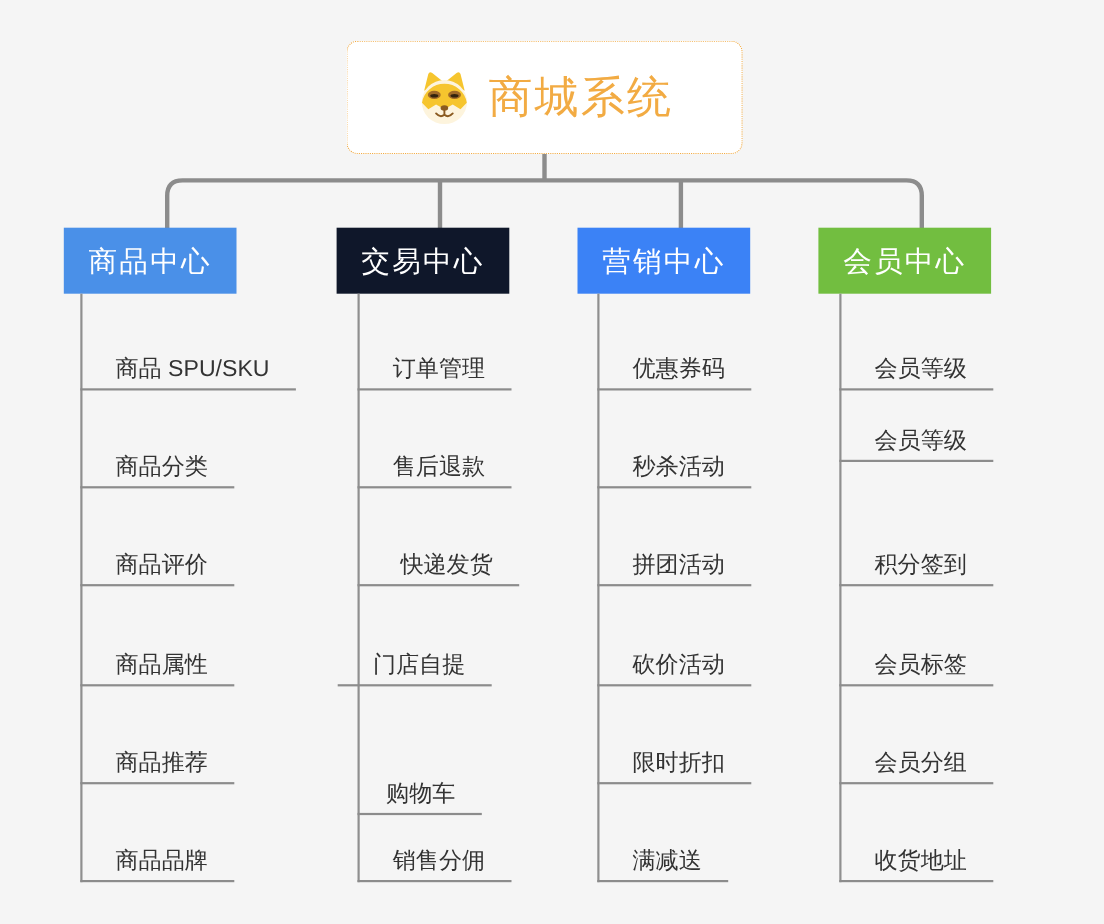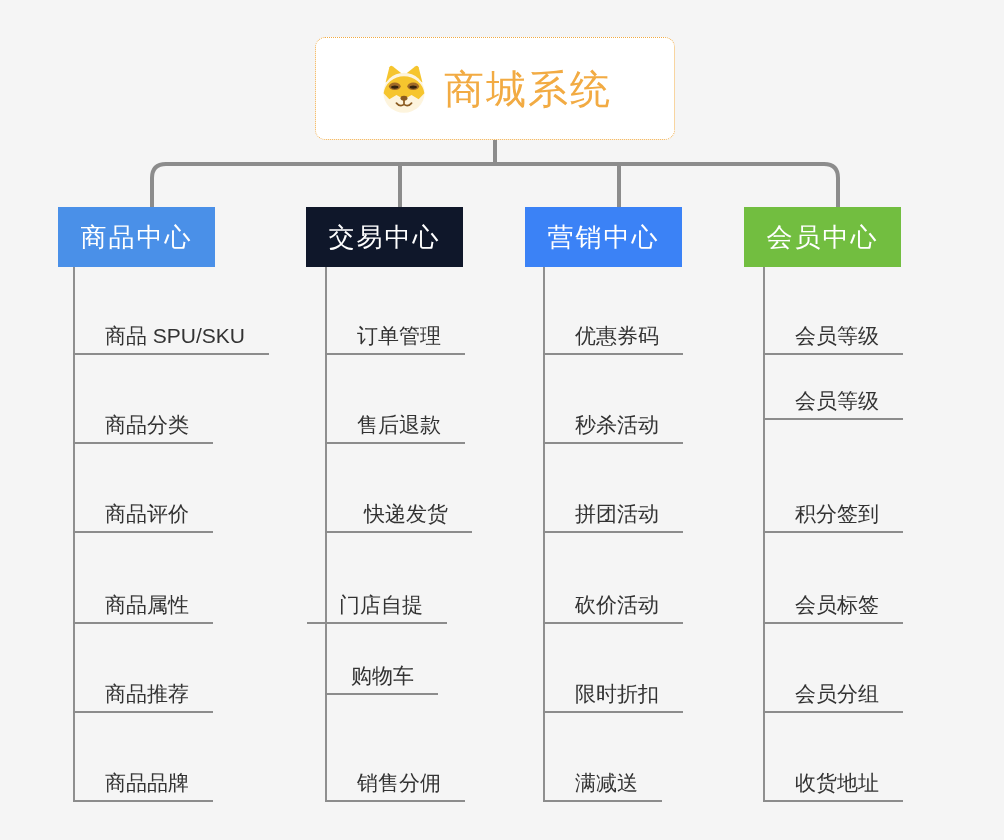--- a/index.html
+++ b/index.html
@@ -93,21 +93,21 @@
       <div class="child-item" style="left: 73px; top: 678px;">商品推荐</div>
       <div class="child-item" style="left: 73px; top: 767px;">商品品牌</div>
       <div class="branch-node" style="left: 306px; background: #0f172a;">
         <span class="branch-label">交易中心</span>
       </div>
       <div class="col-line" style="left: 325px;"></div>
       <div class="child-item" style="left: 325px; top: 320px;">订单管理</div>
       <div class="child-item" style="left: 325px; top: 409px;">售后退款</div>
       <div class="child-item" style="left: 325px; top: 498px; padding-left: 39px;">快递发货</div>
       <div class="child-item" style="left: 307px; top: 589px;">门店自提</div>
-      <div class="child-item" style="left: 325px; top: 660px; padding-left: 26px;">购物车</div>
+      <div class="child-item" style="left: 325px; top: 706px; padding-left: 26px;">购物车</div>
       <div class="child-item" style="left: 325px; top: 767px;">销售分佣</div>
       <div class="branch-node" style="left: 525px; background: #3b82f6;">
         <span class="branch-label">营销中心</span>
       </div>
       <div class="col-line" style="left: 543px;"></div>
       <div class="child-item" style="left: 543px; top: 320px;">优惠券码</div>
       <div class="child-item" style="left: 543px; top: 409px;">秒杀活动</div>
       <div class="child-item" style="left: 543px; top: 498px;">拼团活动</div>
       <div class="child-item" style="left: 543px; top: 589px;">砍价活动</div>
       <div class="child-item" style="left: 543px; top: 678px;">限时折扣</div>

